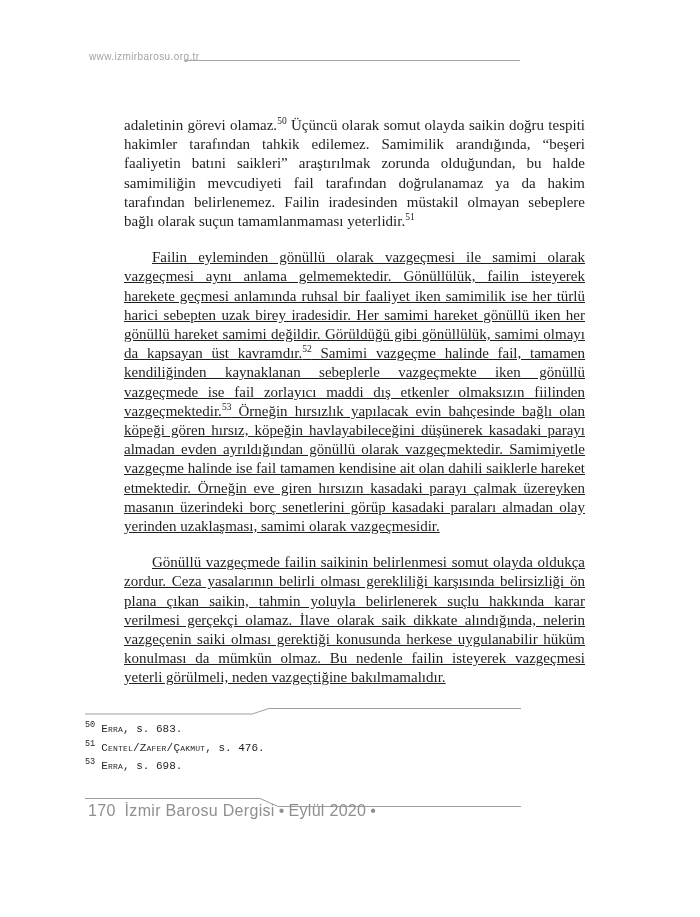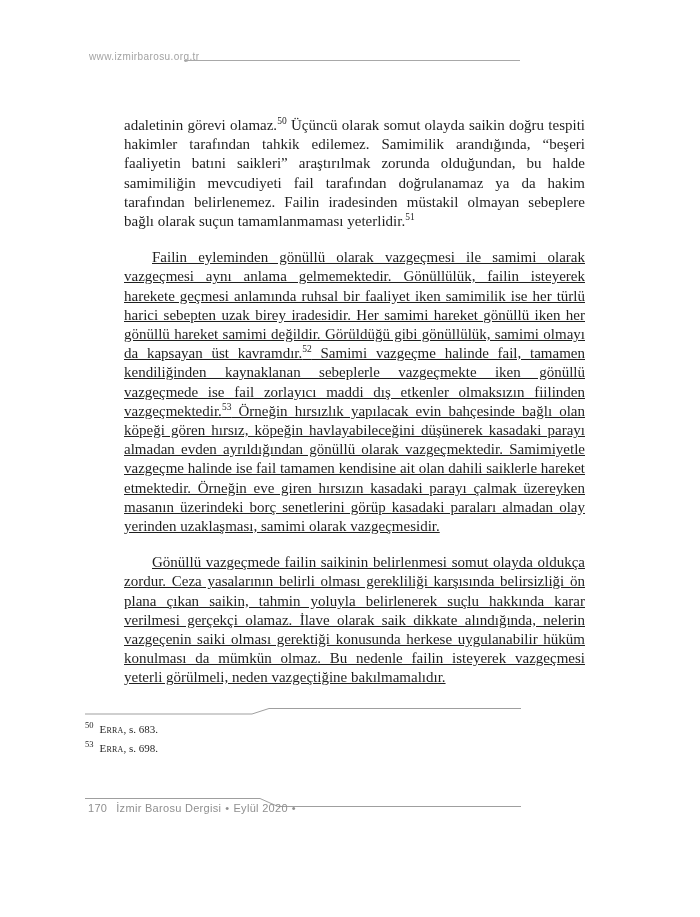--- a/index.html
+++ b/index.html
@@ -75,21 +75,21 @@
     stroke: #9f9f9f;
     stroke-width: 1;
   }
 
   
   .footnotes {
     position: absolute;
     left: 85px;
     top: 723px;
     width: 461px;
-    font-family: Liberation Serif, serif;
+    font-family: Liberation Mono, monospace;
     font-size: 11px;
     color: #1f1f1f;
   }
   .footnote {
     height: 18.5px;
   }
   .footnote sup {
     font-size: 8.5px;
     vertical-align: super;
     line-height: 0;
@@ -106,21 +106,21 @@
     left: 85px;
     top: 797px;
   }
 
   
   .footer {
     position: absolute;
     left: 88px;
     top: 802px;
     font-family: "Liberation Sans", "DejaVu Sans", sans-serif;
-    font-size: 11px;
+    font-size: 16px;
     color: #8f8f8f;
     letter-spacing: 0.3px;
     white-space: nowrap;
   }
   .footer .pgnum {
     margin-right: 9px;
   }
   .footer .sep-dot {
     margin: 0 4px;
   }
@@ -138,20 +138,21 @@
       <p class="indent">Failin eyleminden gönüllü olarak vazgeçmesi ile samimi olarak vazgeçmesi aynı anlama gelmemektedir. Gönüllülük, failin isteyerek harekete geçmesi anlamında ruhsal bir faaliyet iken samimilik ise her türlü harici sebepten uzak birey iradesidir. Her samimi hareket gönüllü iken her gönüllü hareket samimi değildir. Görüldüğü gibi gönüllülük, samimi olmayı da kapsayan üst kavramdır.<sup>52</sup> Samimi vazgeçme halinde fail, tamamen kendiliğinden kaynaklanan sebeplerle vazgeçmekte iken gönüllü vazgeçmede ise fail zorlayıcı maddi dış etkenler olmaksızın fiilinden vazgeçmektedir.<sup>53</sup> Örneğin hırsızlık yapılacak evin bahçesinde bağlı olan köpeği gören hırsız, köpeğin havlayabileceğini düşünerek kasadaki parayı almadan evden ayrıldığından gönüllü olarak vazgeçmektedir. Samimiyetle vazgeçme halinde ise fail tamamen kendisine ait olan dahili saiklerle hareket etmektedir. Örneğin eve giren hırsızın kasadaki parayı çalmak üzereyken masanın üzerindeki borç senetlerini görüp kasadaki paraları almadan olay yerinden uzaklaşması, samimi olarak vazgeçmesidir.</p>
       <p class="indent">Gönüllü vazgeçmede failin saikinin belirlenmesi somut olayda oldukça zordur. Ceza yasalarının belirli olması gerekliliği karşısında belirsizliği ön plana çıkan saikin, tahmin yoluyla belirlenerek suçlu hakkında karar verilmesi gerçekçi olamaz. İlave olarak saik dikkate alındığında, nelerin vazgeçenin saiki olması gerektiği konusunda herkese uygulanabilir hüküm konulması da mümkün olmaz. Bu nedenle failin isteyerek vazgeçmesi yeterli görülmeli, neden vazgeçtiğine bakılmamalıdır.</p>
     </div>
 
   <svg class="fn-sep" width="436" height="9" viewBox="0 0 436 9">
     <polyline points="0,7 167,7 184,1.5 436,1.5"></polyline>
   </svg>
 
   <div class="footnotes" id="footnotes">
       <div class="footnote"><sup>50</sup><span class="fn-author">Erra</span><span>, s. 683.</span></div>
+      <div class="footnote"><sup>51</sup><span class="fn-author">Centel/Zafer/Çakmut</span><span>, s. 476.</span></div>
       <div class="footnote"><sup>53</sup><span class="fn-author">Erra</span><span>, s. 698.</span></div>
     </div>
 
   <svg class="footer-sep" width="436" height="11" viewBox="0 0 436 11">
     <polyline points="0,1.5 175,1.5 193,9.5 436,9.5"></polyline>
   </svg>
 
   <div class="footer">
     <span class="pgnum">170</span><span>İzmir Barosu Dergisi</span><span class="sep-dot">•</span><span>Eylül 2020</span><span class="sep-dot">•</span>
   </div>

